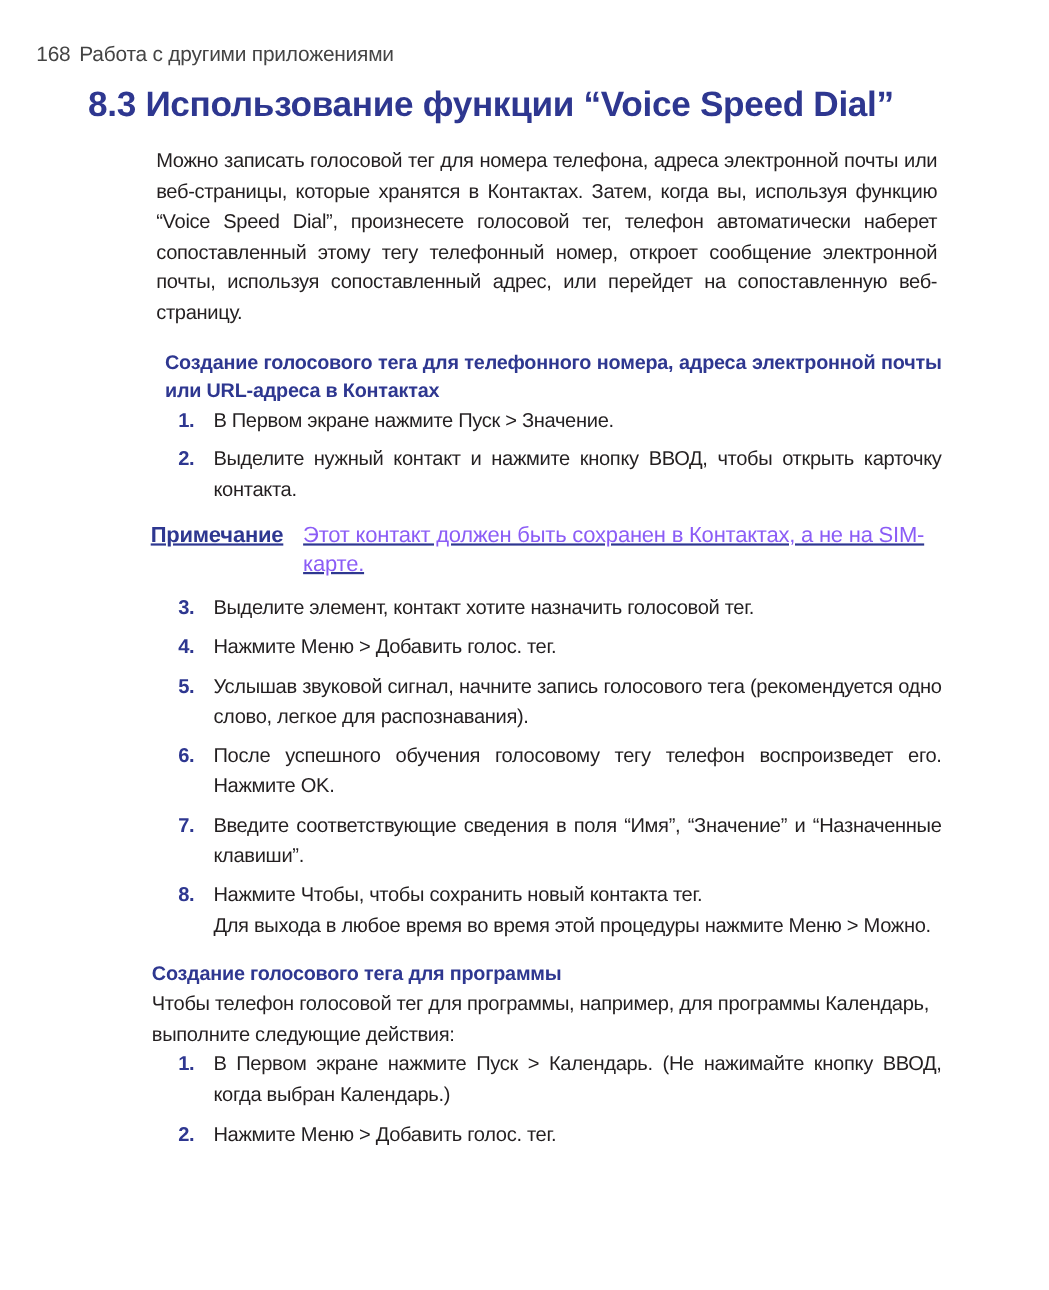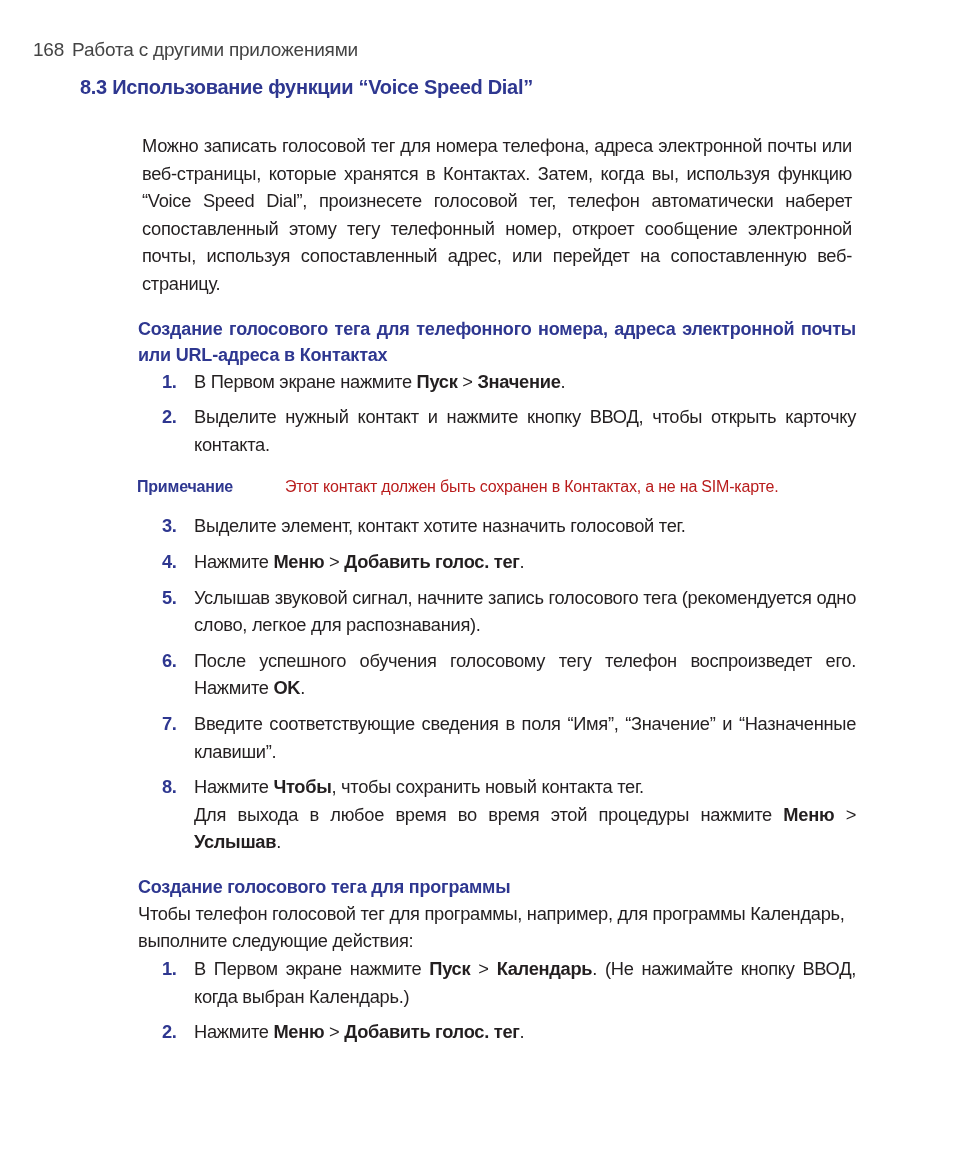--- a/index.html
+++ b/index.html
@@ -1,33 +1,33 @@
 <!DOCTYPE html>
 <html><head>
   <meta charset="utf-8">
   <style>
     html, body { margin: 0; padding: 0; background: #ffffff; }
     body { width: 954px; height: 1173px; position: relative; overflow: hidden;
            font-family: "Liberation Sans", sans-serif; color: #231f20; }
     .running-head { position: absolute; left: 33px; top: 39px; font-size: 19px; color: #444; letter-spacing: -0.2px; }
     .running-head .page-no { margin-right: 8px; }
-    .title { position: absolute; left: 80px; top: 76px; font-size: 20px; font-weight: bold; color: #2e3790; margin: 0; letter-spacing: -0.3px; }
+    .title { position: absolute; left: 80px; top: 76px; font-size: 32px; font-weight: bold; color: #2e3790; margin: 0; letter-spacing: -0.3px; }
     .content { position: absolute; left: 138px; width: 718px; top: 128px; }
     .intro { font-size: 18.3px; line-height: 27.6px; text-align: justify; margin: 4px; letter-spacing: -0.3px; }
     .subhead { font-size: 18px; font-weight: bold; color: #2e3790; line-height: 26px; text-align: justify; margin: 0; letter-spacing: -0.2px; }
-    .subhead.s1 { margin-top: 18px; }
+    .subhead.s1 { margin-top: 18px; margin-left: 12px; }
     .subhead.s2 { margin-top: 18px; }
     ol.steps { list-style: none; margin: 0; padding: 0; }
     ol.steps li { position: relative; padding-left: 56px; margin-left: -138px; padding-left: 194px; font-size: 18.3px; line-height: 27.6px; text-align: justify; letter-spacing: -0.3px; }
     ol.steps li + li { margin-top: 8px; }
     .num { position: absolute; left: 162px; top: 0; font-weight: bold; color: #2e3790; }
-    .note { display: flex; font-size: 16px; margin: 16px 0 12px -1px; color: #2e3790; letter-spacing: -0.2px; line-height: 26px; }
+    .note { display: flex; font-size: 20px; margin: 16px 0 12px -1px; color: #2e3790; letter-spacing: -0.2px; line-height: 26px; text-decoration: underline; }
     .note .note-label { font-weight: bold; width: 148px; }
-    .note .note-text { color: #b91c1c; }
-    b { font-weight: bold; }
+    .note .note-text { color: #8b5cf6; }
+    b { font-weight: normal; }
     .list1 { margin-top: 0px; }
     .list2 { margin-top: 0px; }
     .list3 { margin-top: 8px; }
     .para2 { font-size: 18.3px; line-height: 27.6px; margin: 0; letter-spacing: -0.3px; }
   </style>
 </head>
 <body>
 
 <div class="running-head">
   <span class="page-no">168</span><span>Работа с другими приложениями</span>
@@ -48,21 +48,21 @@
     <span class="note-label">Примечание</span>
     <span class="note-text">Этот контакт должен быть сохранен в Контактах, а не на SIM-карте.</span>
   </div>
 
   <ol class="steps list2">
       <li><span class="num">3.</span><span>Выделите элемент, контакт хотите назначить голосовой тег.</span></li>
       <li><span class="num">4.</span><span>Нажмите </span><b>Меню</b><span> &gt; </span><b>Добавить голос. тег</b><span>.</span></li>
       <li><span class="num">5.</span><span>Услышав звуковой сигнал, начните запись голосового тега (рекомендуется одно слово, легкое для распознавания).</span></li>
       <li><span class="num">6.</span><span>После успешного обучения голосовому тегу телефон воспроизведет его. Нажмите </span><b>OK</b><span>.</span></li>
       <li><span class="num">7.</span><span>Введите соответствующие сведения в поля “Имя”, “Значение” и “Назначенные клавиши”.</span></li>
-      <li><span class="num">8.</span><span>Нажмите </span><b>Чтобы</b><span>, чтобы сохранить новый контакта тег.</span><br><span>Для выхода в любое время во время этой процедуры нажмите </span><b>Меню</b><span> &gt; </span><b>Услышав</b><span>.</span></li>
+      <li><span class="num">8.</span><span>Нажмите </span><b>Чтобы</b><span>, чтобы сохранить новый контакта тег.</span><br><span>Для выхода в любое время во время этой процедуры нажмите </span><b>Меню</b><span> &gt; </span><b>Можно</b><span>.</span></li>
     </ol>
 
   <h2 class="subhead s2">Создание голосового тега для программы</h2>
   <p class="para2">Чтобы телефон голосовой тег для программы, например, для программы Календарь, выполните следующие действия:</p>
   <ol class="steps list3">
       <li><span class="num">1.</span><span>В Первом экране нажмите </span><b>Пуск</b><span> &gt; </span><b>Календарь</b><span>. (Не нажимайте кнопку ВВОД, когда выбран Календарь.)</span></li>
       <li><span class="num">2.</span><span>Нажмите </span><b>Меню</b><span> &gt; </span><b>Добавить голос. тег</b><span>.</span></li>
     </ol>
 </div>
 

